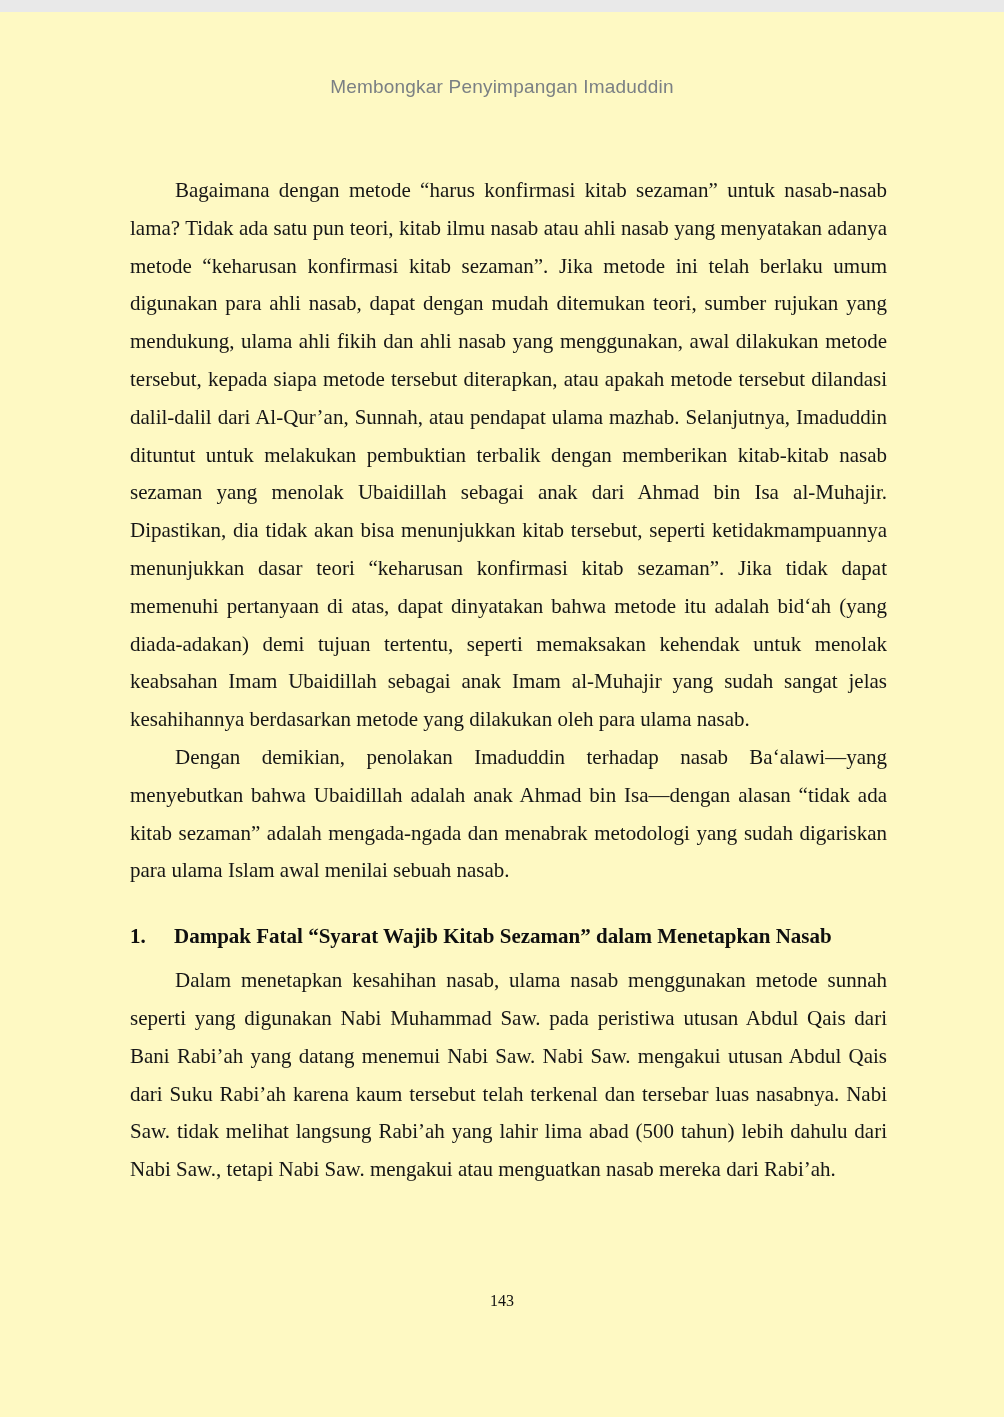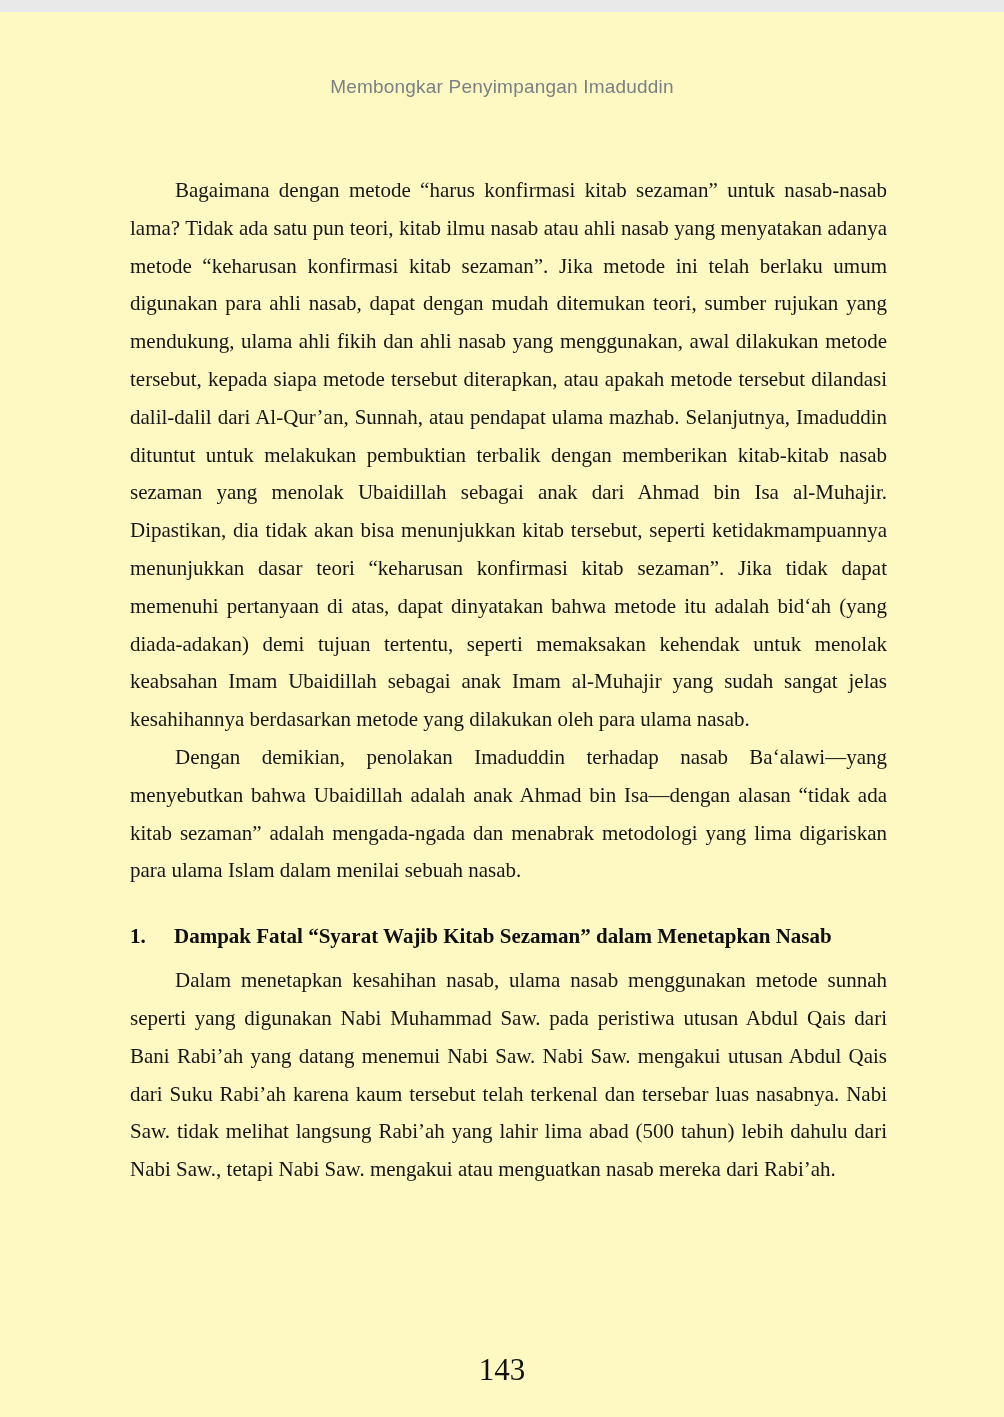--- a/index.html
+++ b/index.html
@@ -49,41 +49,41 @@
     color: #0f0f0f;
   }
   .section-heading .sec-num {
     flex: 0 0 44px;
   }
   .section-heading .sec-title {
     flex: 1 1 auto;
   }
   .page-number {
     position: absolute;
-    top: 1340px;
+    top: 1280px;
     left: 0;
     width: 100%;
     text-align: center;
     font-family: "Liberation Serif", "DejaVu Serif", serif;
-    font-size: 31px;
+    font-size: 16px;
     color: #111111;
   }
 </style>
 </head>
 <body>
 
 <div class="page">
 
   <div class="running-header">Membongkar Penyimpangan Imaduddin</div>
 
   <div class="body-text">
 
     <p>Bagaimana dengan metode “harus konfirmasi kitab sezaman” untuk nasab-nasab lama? Tidak ada satu pun teori, kitab ilmu nasab atau ahli nasab yang menyatakan adanya metode “keharusan konfirmasi kitab sezaman”. Jika metode ini telah berlaku umum digunakan para ahli nasab, dapat dengan mudah ditemukan teori, sumber rujukan yang mendukung, ulama ahli fikih dan ahli nasab yang menggunakan, awal dilakukan metode tersebut, kepada siapa metode tersebut diterapkan, atau apakah metode tersebut dilandasi dalil-dalil dari Al-Qur’an, Sunnah, atau pendapat ulama mazhab. Selanjutnya, Imaduddin dituntut untuk melakukan pembuktian terbalik dengan memberikan kitab-kitab nasab sezaman yang menolak Ubaidillah sebagai anak dari Ahmad bin Isa al-Muhajir. Dipastikan, dia tidak akan bisa menunjukkan kitab tersebut, seperti ketidakmampuannya menunjukkan dasar teori “keharusan konfirmasi kitab sezaman”. Jika tidak dapat memenuhi pertanyaan di atas, dapat dinyatakan bahwa metode itu adalah bid‘ah (yang diada-adakan) demi tujuan tertentu, seperti memaksakan kehendak untuk menolak keabsahan Imam Ubaidillah sebagai anak Imam al-Muhajir yang sudah sangat jelas kesahihannya berdasarkan metode yang dilakukan oleh para ulama nasab.</p>
 
-    <p>Dengan demikian, penolakan Imaduddin terhadap nasab Ba‘alawi—yang menyebutkan bahwa Ubaidillah adalah anak Ahmad bin Isa—dengan alasan “tidak ada kitab sezaman” adalah mengada-ngada dan menabrak metodologi yang lima digariskan para ulama Islam dalam menilai sebuah nasab.</p>
+    <p>Dengan demikian, penolakan Imaduddin terhadap nasab Ba‘alawi—yang menyebutkan bahwa Ubaidillah adalah anak Ahmad bin Isa—dengan alasan “tidak ada kitab sezaman” adalah mengada-ngada dan menabrak metodologi yang sudah digariskan para ulama Islam awal menilai sebuah nasab.</p>
 
     <div class="section-heading">
       <span class="sec-num">1.</span>
       <span class="sec-title">Dampak Fatal “Syarat Wajib Kitab Sezaman” dalam Menetapkan Nasab</span>
     </div>
 
     <p>Dalam menetapkan kesahihan nasab, ulama nasab menggunakan metode sunnah seperti yang digunakan Nabi Muhammad Saw. pada peristiwa utusan Abdul Qais dari Bani Rabi’ah yang datang menemui Nabi Saw. Nabi Saw. mengakui utusan Abdul Qais dari Suku Rabi’ah karena kaum tersebut telah terkenal dan tersebar luas nasabnya. Nabi Saw. tidak melihat langsung Rabi’ah yang lahir lima abad (500 tahun) lebih dahulu dari Nabi Saw., tetapi Nabi Saw. mengakui atau menguatkan nasab mereka dari Rabi’ah.</p>
 
   </div>
 

